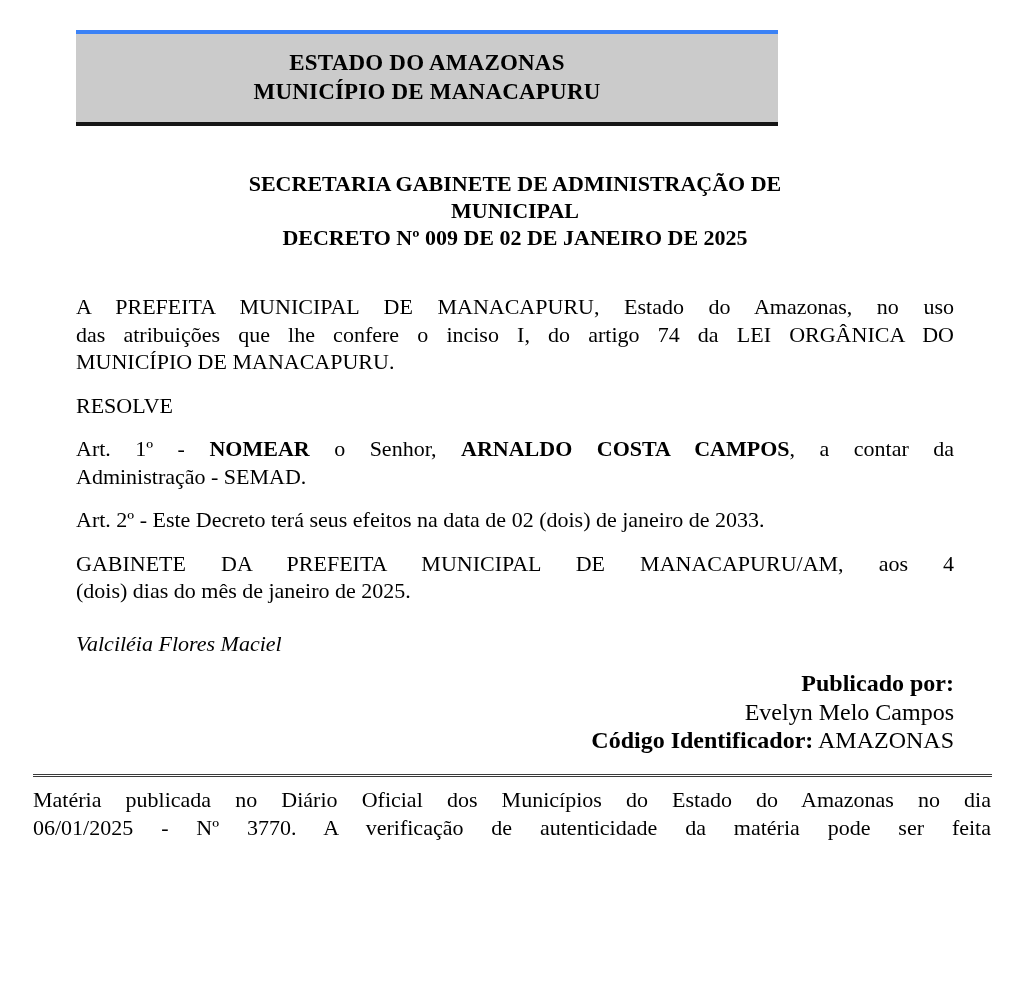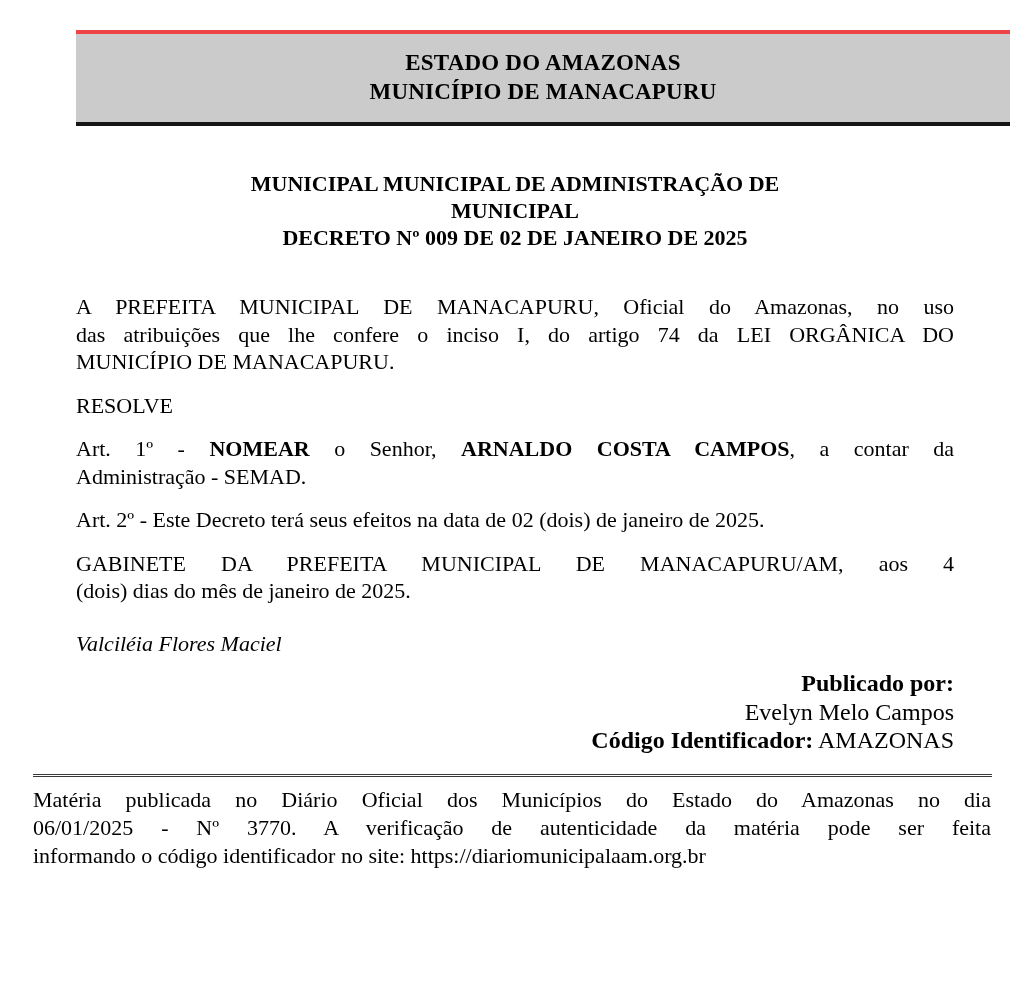--- a/index.html
+++ b/index.html
@@ -20,23 +20,23 @@
     height: 1000px;
     background: #ffffff;
   }
   .content {
     margin: 30px 0 0 76px;
     width: 878px;
   }
   
   .header-box {
     box-sizing: border-box;
-    width: 934px;
+    width: 702px;
     background: #cbcbcb;
-    border-top: 4px solid #ef4444;
+    border-top: 4px solid #3b82f6;
     border-bottom: 4px solid #161616;
     padding: 14px 10px 16px 10px;
     text-align: center;
   }
   .header-box .line {
     font-weight: bold;
     font-size: 23px;
     line-height: 29px;
     letter-spacing: 0.2px;
   }
@@ -91,44 +91,44 @@
 <div class="page">
 
   <div class="content">
 
     <div class="header-box">
       <div class="line">ESTADO DO AMAZONAS</div>
       <div class="line">MUNICÍPIO DE MANACAPURU</div>
     </div>
 
     <div class="doc-title">
-      <div>MUNICIPAL MUNICIPAL DE ADMINISTRAÇÃO DE</div>
+      <div>SECRETARIA GABINETE DE ADMINISTRAÇÃO DE</div>
       <div>MUNICIPAL</div>
       <div>DECRETO Nº 009 DE 02 DE JANEIRO DE 2025</div>
     </div>
 
     <div class="body-text">
 
       <div class="para first">
-        <div class="jl">A PREFEITA MUNICIPAL DE MANACAPURU, Oficial do Amazonas, no uso</div>
+        <div class="jl">A PREFEITA MUNICIPAL DE MANACAPURU, Estado do Amazonas, no uso</div>
         <div class="jl">das atribuições que lhe confere o inciso I, do artigo 74 da LEI ORGÂNICA DO</div>
         <div class="ll">MUNICÍPIO DE MANACAPURU.</div>
       </div>
 
       <div class="para">
         <div class="ll">RESOLVE</div>
       </div>
 
       <div class="para">
         <div class="jl"><span>Art. 1º - </span><span class="b">NOMEAR</span><span> o Senhor, </span><span class="b">ARNALDO COSTA CAMPOS</span><span>, a contar da</span></div>
         <div class="ll">Administração - SEMAD.</div>
       </div>
 
       <div class="para">
-        <div class="ll">Art. 2º - Este Decreto terá seus efeitos na data de 02 (dois) de janeiro de 2025.</div>
+        <div class="ll">Art. 2º - Este Decreto terá seus efeitos na data de 02 (dois) de janeiro de 2033.</div>
       </div>
 
       <div class="para">
         <div class="jl">GABINETE DA PREFEITA MUNICIPAL DE MANACAPURU/AM, aos 4</div>
         <div class="ll">(dois) dias do mês de janeiro de 2025.</div>
       </div>
 
       <div class="signature">Valciléia Flores Maciel</div>
 
       <div class="published">
@@ -138,16 +138,15 @@
       </div>
 
     </div>
   </div>
 
   <div class="footer-sep"></div>
 
   <div class="footer">
     <div class="jl">Matéria publicada no Diário Oficial dos Municípios do Estado do Amazonas no dia</div>
     <div class="jl">06/01/2025 - Nº 3770. A verificação de autenticidade da matéria pode ser feita</div>
-    <div class="ll">informando o código identificador no site: https://diariomunicipalaam.org.br</div>
   </div>
 
 </div>
 
 </body></html>

